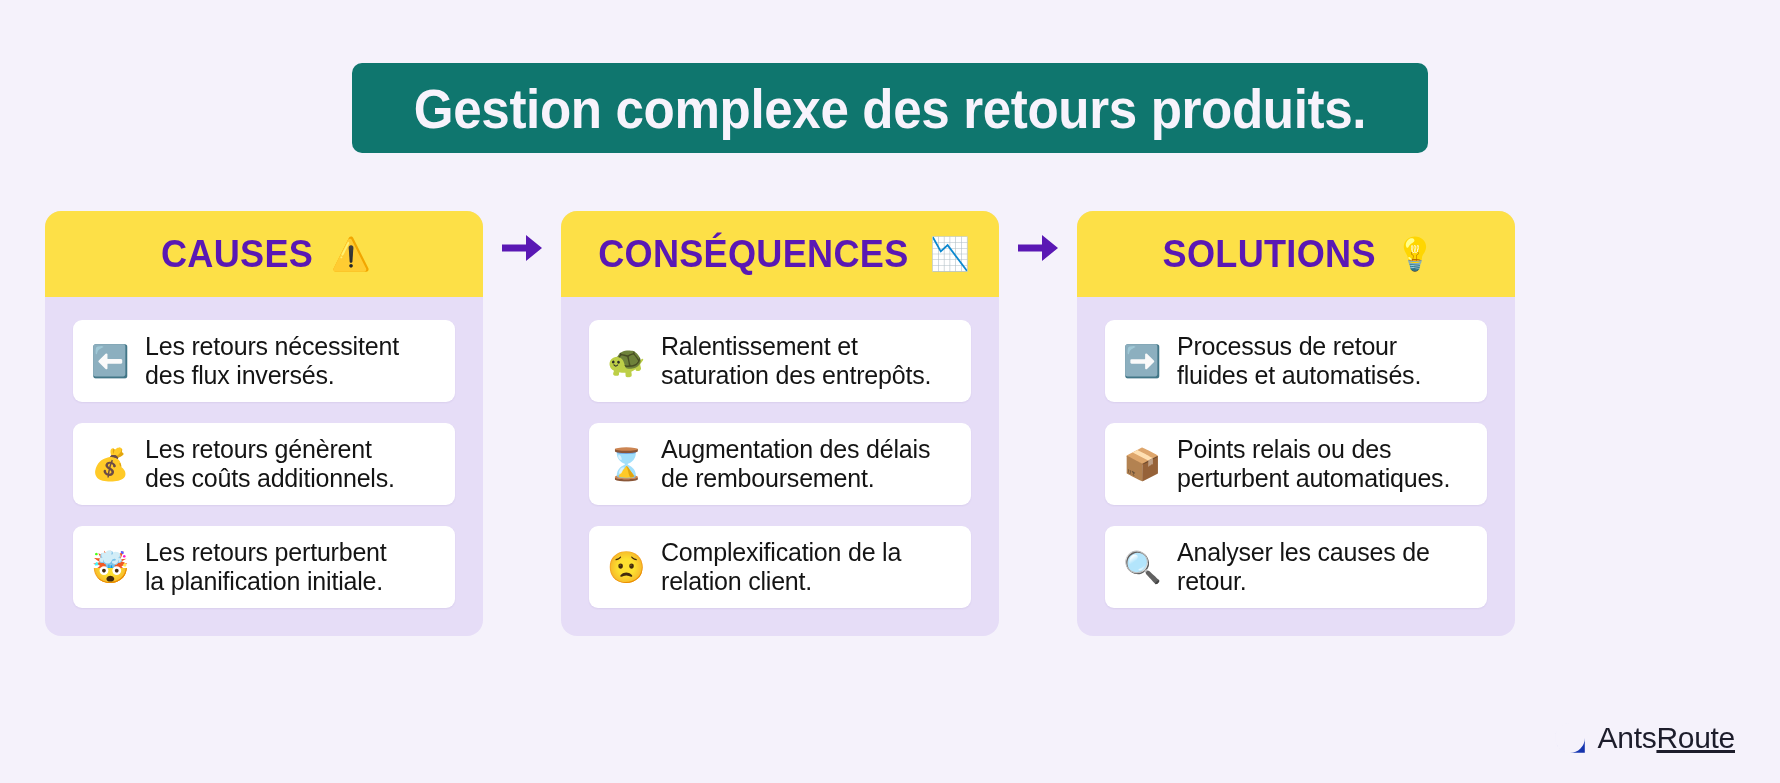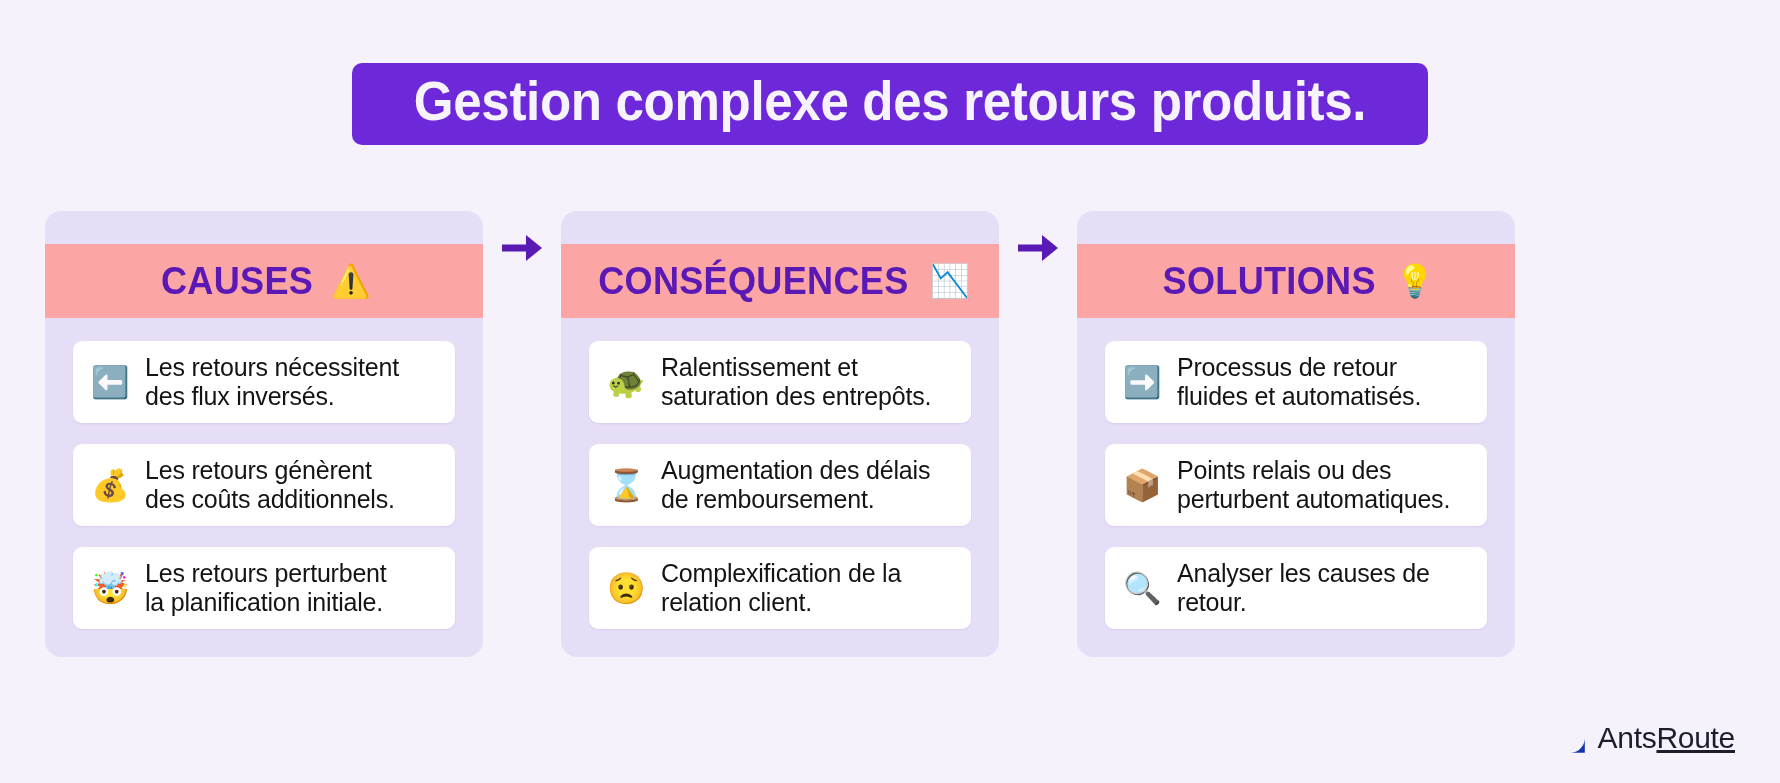--- a/index.html
+++ b/index.html
@@ -18,23 +18,23 @@
   
   .title-wrap {
     position: absolute;
     top: 63px;
     left: 0;
     width: 100%;
     display: flex;
     justify-content: center;
   }
   .title-banner {
-    background: #6d28d9;
+    background: #0f766e;
     border-radius: 10px;
-    padding: 11px 26px 16px 26px;
+    padding: 19px 26px 16px 26px;
     display: inline-block;
   }
   .title-text {
     color: #f7f3fc;
     font-family: "Liberation Sans Narrow", "Liberation Sans", sans-serif;
     font-weight: 700;
     font-size: 55px;
     line-height: 1.0;
     letter-spacing: -0.4px;
     white-space: nowrap;
@@ -57,27 +57,26 @@
     background: #e6ddf7;
     border-radius: 16px;
     width: 438px;
     display: flex;
     flex-direction: column;
     overflow: hidden;
     box-sizing: border-box;
   }
 
   .col-header {
-    background: #fca5a5;
-    height: 74px;
+    background: #fde047;
+    height: 86px;
     display: flex;
     align-items: center;
     justify-content: center;
     gap: 14px;
-    margin-top: 33px;
   }
   .col-title {
     color: #5a18b4;
     font-family: "Liberation Sans Narrow", "Liberation Sans", sans-serif;
     font-weight: 700;
     font-size: 38px;
     letter-spacing: 0.3px;
     transform: scaleX(0.95);
     transform-origin: center;
     white-space: nowrap;

